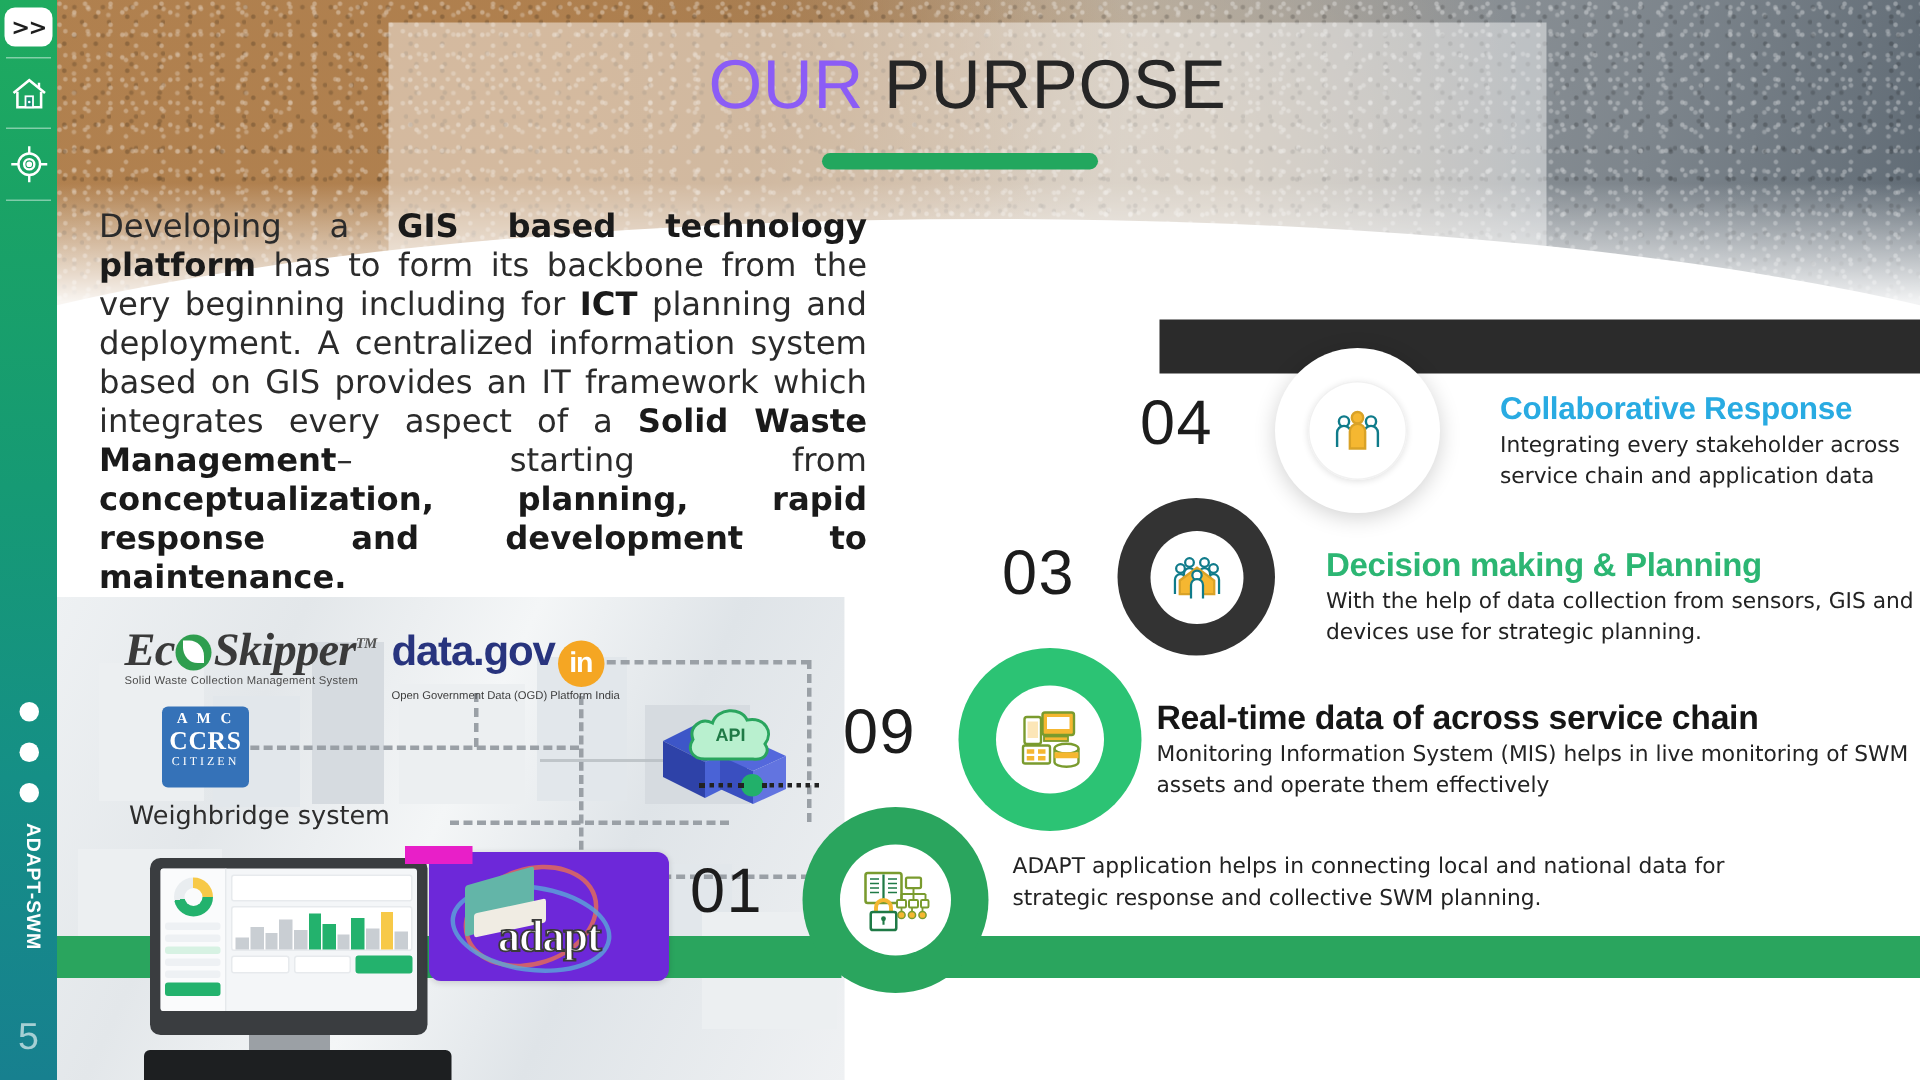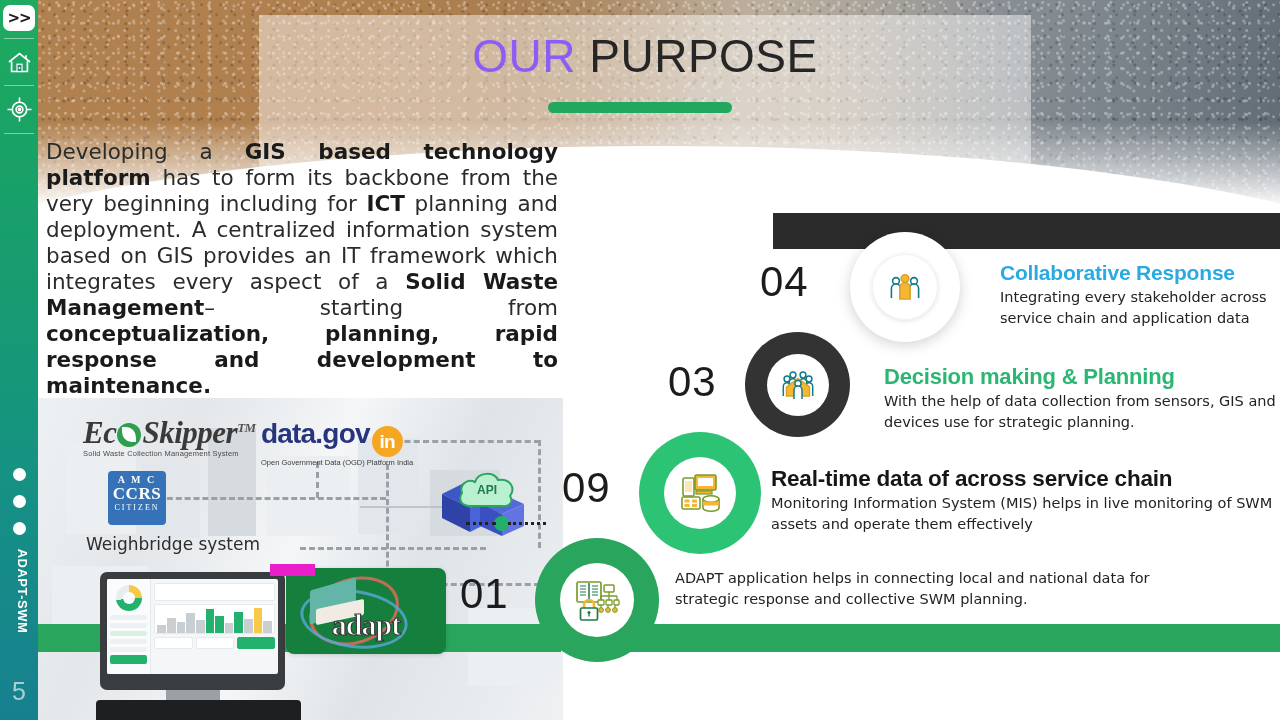--- a/index.html
+++ b/index.html
@@ -94,21 +94,21 @@
     letter-spacing:.5px; color:#262626; white-space:nowrap;
   }
   #titleText .accent{ color:#8b5cf6; }
   #titleRule{
     position:absolute; left:510px; top:102px; width:184px; height:11px;
     background:#22a75e; border-radius:6px;
   }
 
   
   #bodyText{
-    position:absolute; left:8px; top:139px; width:512px;
+    position:absolute; left:28px; top:139px; width:512px;
     font-family:"DejaVu Sans", sans-serif;
     font-size:21.5px; line-height:26px; color:#2b2b2b;
     text-align:justify; text-justify:inter-word;
     z-index:12;
   }
   #bodyText b{ font-weight:bold; color:#1a1a1a; }
 
   
   .darkband{
     position:absolute; left:735px; top:213px; width:507px; height:36px;
@@ -136,21 +136,21 @@
   }
   .logo-eco .l1{ font-size:31px; font-weight:bold; color:#3a3a3a; font-style:italic; letter-spacing:-.5px; font-family:"Liberation Serif",serif;}
   .logo-eco .leaf{
     display:inline-block; width:24px; height:24px; border-radius:50%;
     background:#2f9e4f; vertical-align:-4px; margin:0 1px; position:relative;
   }
   .logo-eco .leaf:after{
     content:""; position:absolute; left:5px; top:4px; width:14px; height:15px;
     background:#fff; border-radius:0 70% 0 70%;
   }
-  .logo-eco .tm{ font-size:13px; vertical-align:super; color:#555; }
+  .logo-eco .tm{ font-size:10px; vertical-align:super; color:#555; }
   .logo-eco .l2{ font-size:7.5px; color:#4a4a4a; letter-spacing:.2px; font-family:"Liberation Sans",sans-serif; margin-top:-2px;}
 
   .logo-dg{
     position:absolute; left:223px; top:418px; z-index:14;
     font-family:"Liberation Sans", sans-serif;
   }
   .logo-dg .l1{ font-size:28px; font-weight:bold; color:#28347e; letter-spacing:-.8px; }
   .logo-dg .in{
     display:inline-block; width:31px; height:31px; border-radius:50%;
     background:#f5a623; color:#fff; font-size:19px; font-weight:bold;
@@ -215,21 +215,21 @@
     width:54px; height:16px; background:#9ba0a5;
   }
   .keyboard{
     position:absolute; left:58px; top:700px; width:205px; height:34px; z-index:16;
     background:#1d1f21; border-radius:4px;
   }
 
   
   .adaptcard{
     position:absolute; left:248px; top:568px; width:160px; height:86px; z-index:17;
-    background:#15803d; border-radius:8px; box-shadow:0 1px 4px rgba(0,0,0,.14);
+    background:#6d28d9; border-radius:8px; box-shadow:0 1px 4px rgba(0,0,0,.14);
     overflow:hidden;
   }
   .adaptcard .swoosh{
     position:absolute; left:22px; top:10px; width:92px; height:66px; border-radius:50%;
     border:3px solid #e06a5a; transform:rotate(-18deg); opacity:.85;
   }
   .adaptcard .swoosh2{
     position:absolute; left:14px; top:22px; width:108px; height:58px; border-radius:50%;
     border:3px solid #5aa6d8; transform:rotate(8deg); opacity:.8;
   }

